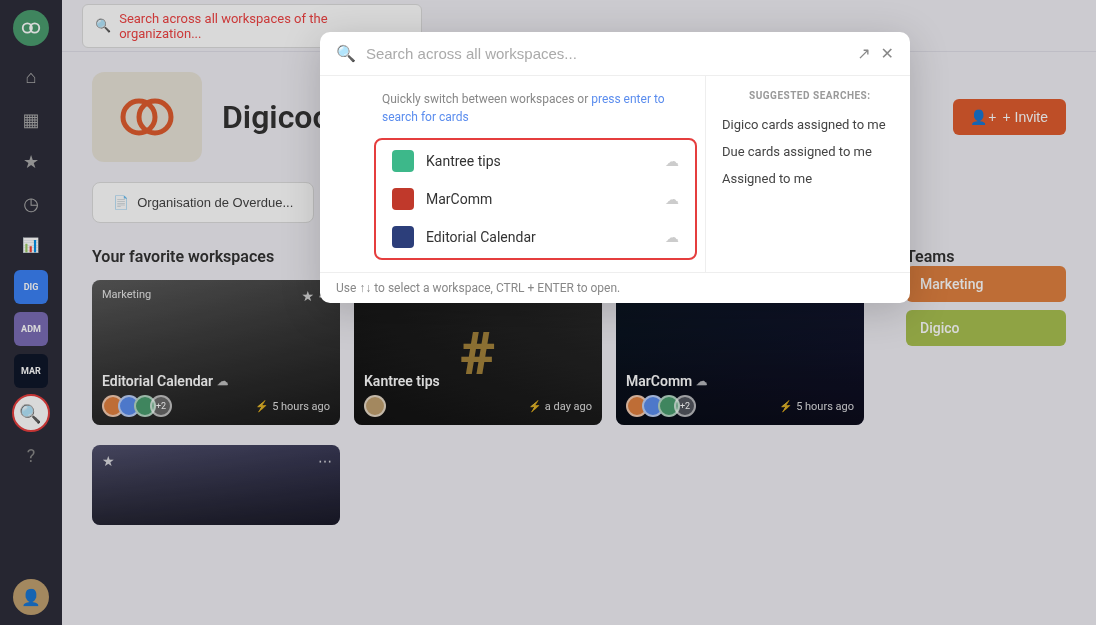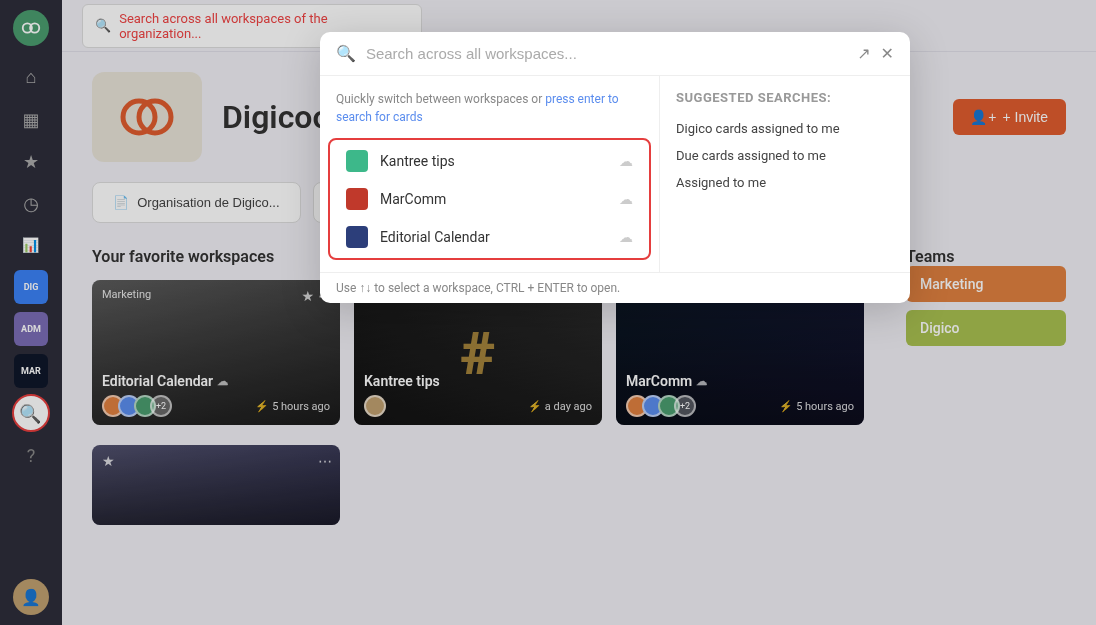--- a/index.html
+++ b/index.html
@@ -313,20 +313,21 @@
     .modal-icon-btn {
       color: #888;
       cursor: pointer;
       font-size: 16px;
       background: none;
       border: none;
     }
 
     .modal-body {
       display: flex;
+      padding-left: 46px;
     }
     .modal-left {
       width: 340px;
       border-right: 1px solid #eee;
       padding: 10px 0;
     }
     .modal-hint {
       font-size: 12px;
       color: #888;
       padding: 4px 16px 10px;
@@ -357,26 +358,27 @@
       border-radius: 8px;
       margin: 2px 8px;
       padding: 2px 0;
     }
 
     .modal-right {
       flex: 1;
       padding: 14px 16px;
     }
     .suggested-title {
-      font-size: 13px;
+      font-size: 10px;
       font-weight: 700;
       color: #999;
       letter-spacing: 0.5px;
       margin-bottom: 10px;
       text-transform: uppercase;
+      margin-left: 27px;
     }
     .suggested-item {
       font-size: 13px;
       color: #444;
       padding: 6px 0;
       cursor: pointer;
     }
 
     .modal-footer {
       border-top: 1px solid #eee;
@@ -456,21 +458,21 @@
       <div class="org-name">Digicoop</div>
       <button class="invite-btn">
         <span>👤+</span>
         <span>+ Invite</span>
       </button>
     </div>
 
     <div class="quick-actions">
       <button class="quick-action-btn">
         <span>📄</span>
-        <span>Organisation de Digico...</span>
+        <span>Organisation de Overdue...</span>
       </button>
       <button class="quick-action-btn">
         <span>📋</span>
         <span>Support request</span>
       </button>
     </div>
 
     <div style="display:flex; gap: 20px; align-items: flex-start;">
       <div style="flex:1">
         <div class="section-title">Your favorite workspaces</div>

